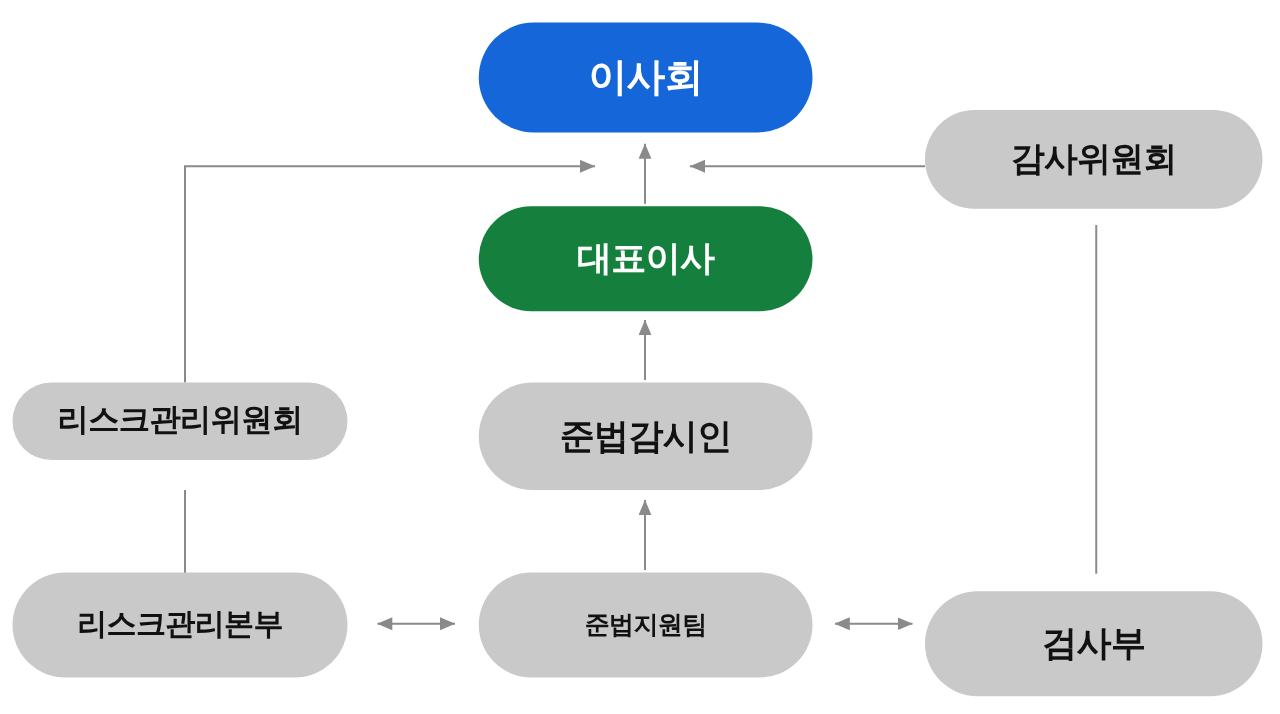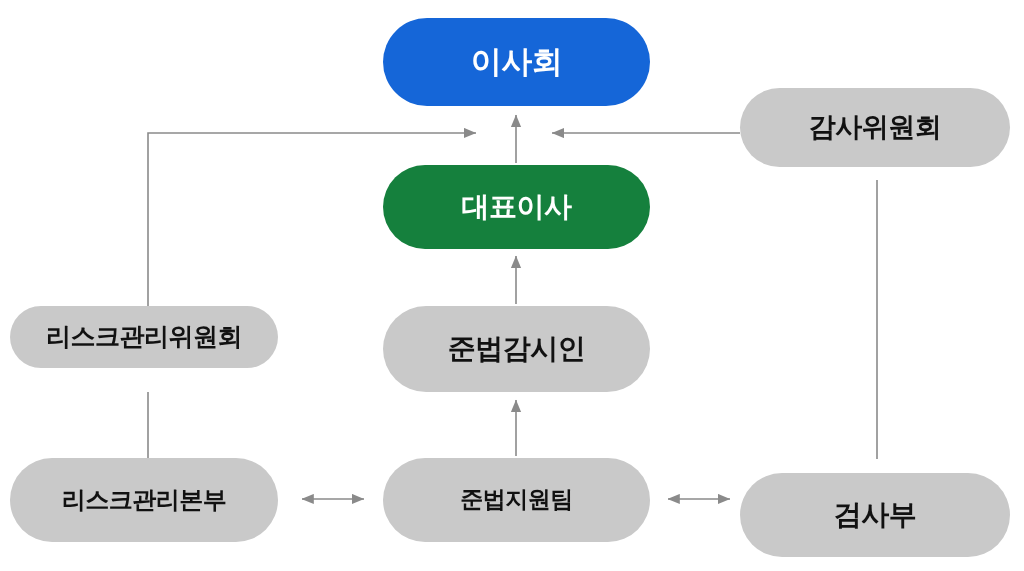--- a/index.html
+++ b/index.html
@@ -109,21 +109,21 @@
   </div>
 
   <div class="node grey" style="left: 383px; top: 306px; width: 267px; height: 86px; font-size: 28px; border-radius: 43px;">
     <span class="node-label">준법감시인</span>
   </div>
 
   <div class="node grey" style="left: 10px; top: 458px; width: 268px; height: 84px; font-size: 24px; border-radius: 42px; text-align: center;">
     <span class="node-label">리스크관리본부</span>
   </div>
 
-  <div class="node grey" style="left: 383px; top: 458px; width: 267px; height: 84px; font-size: 23px; border-radius: 42px; align-items: center;">
+  <div class="node grey" style="left: 383px; top: 458px; width: 267px; height: 84px; font-size: 20px; border-radius: 42px; align-items: center;">
     <span class="node-label">준법지원팀</span>
   </div>
 
   <div class="node grey" style="left: 740px; top: 473px; width: 270px; height: 84px; font-size: 28px; border-radius: 42px;">
     <span class="node-label">검사부</span>
   </div>
 
 </div>
 
 </body></html>

